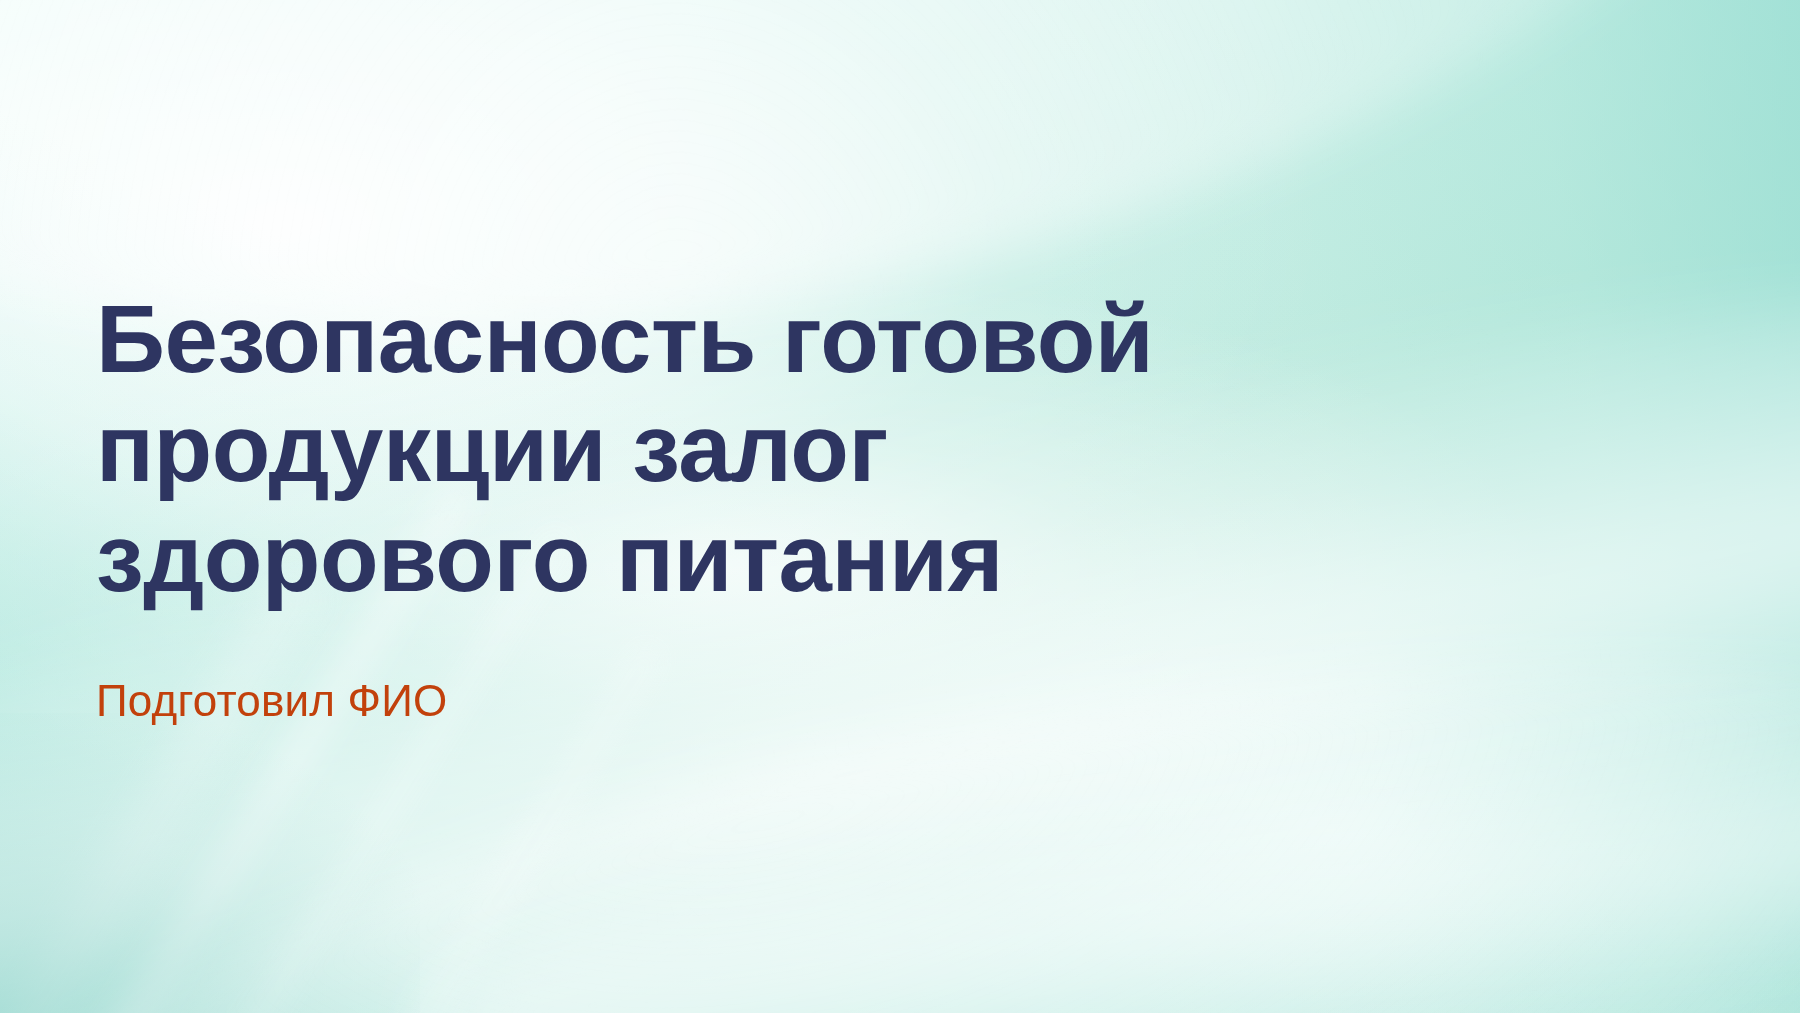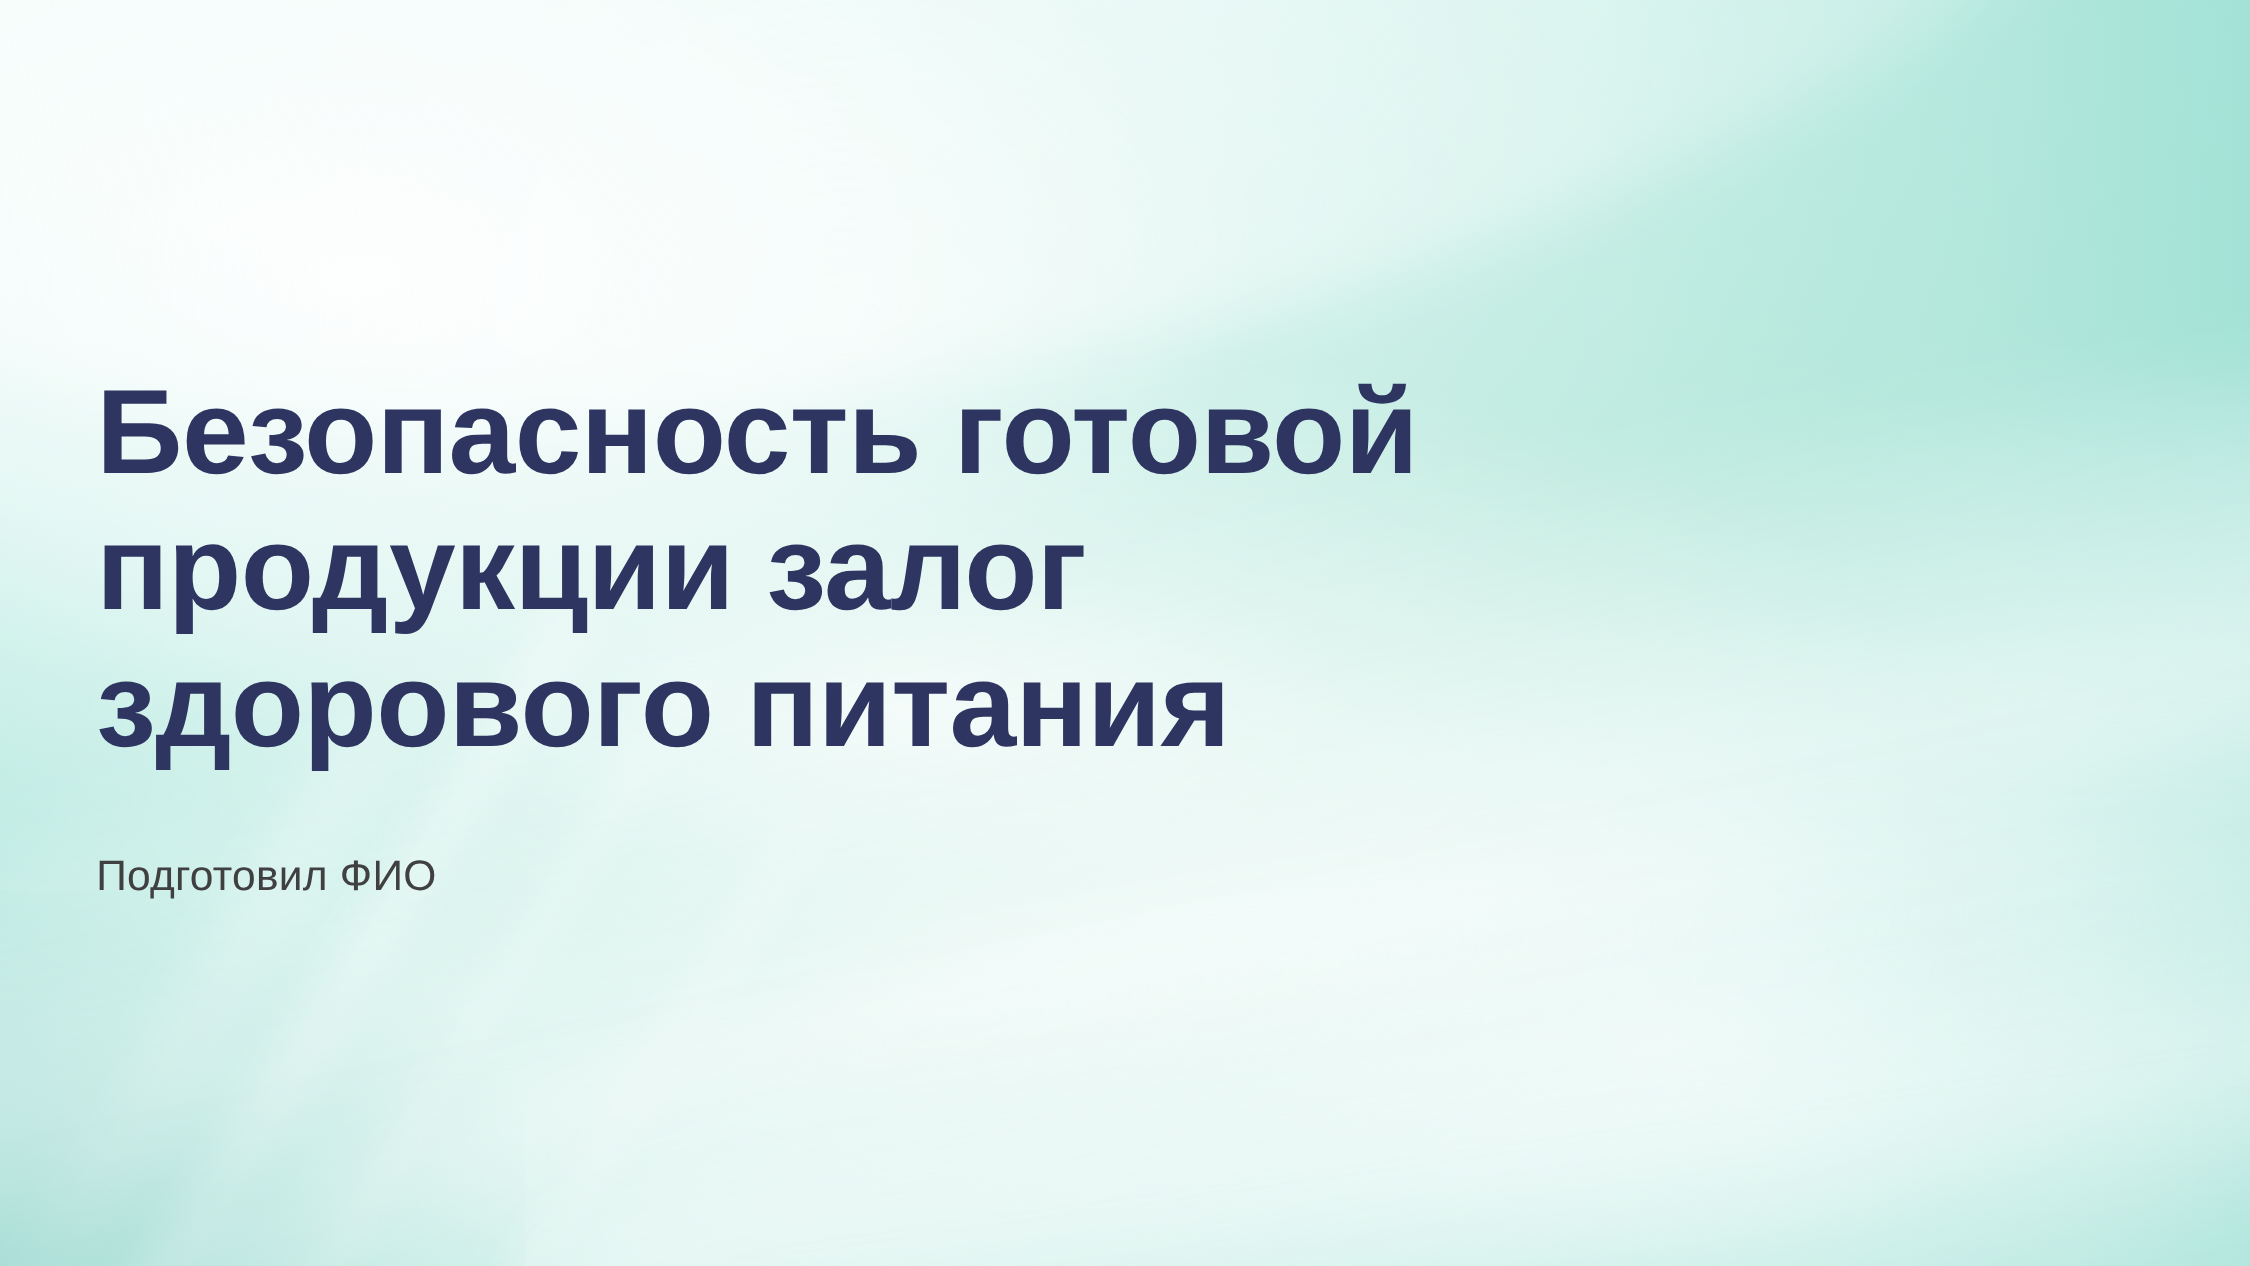--- a/index.html
+++ b/index.html
@@ -153,43 +153,43 @@
     pointer-events:none;
     background:radial-gradient(ellipse at 0% 100%,
       rgba(118,198,188,0.40) 0%,
       rgba(118,198,188,0.12) 48%,
       rgba(118,198,188,0) 78%);
   }
 
   
   .content {
     position:absolute;
-    left:77px;
+    left:96px;
     top:0;
     width:1300px;
     height:100%;
     display:flex;
     flex-direction:column;
     justify-content:center;
   }
 
   .title {
     color:#2e3561;
     font-size:96px;
     font-weight:bold;
     line-height:1.14;
     letter-spacing:-0.5px;
     white-space:pre-line;
     text-rendering:geometricPrecision;
   }
 
   .subtitle {
     margin-top:62px;
-    color:#404040;
-    font-size:34px;
+    color:#c2410c;
+    font-size:44px;
     font-weight:normal;
     line-height:1.2;
     letter-spacing:0.2px;
   }
 </style>
 </head>
 <body>
 
 <div id="slide">
 

